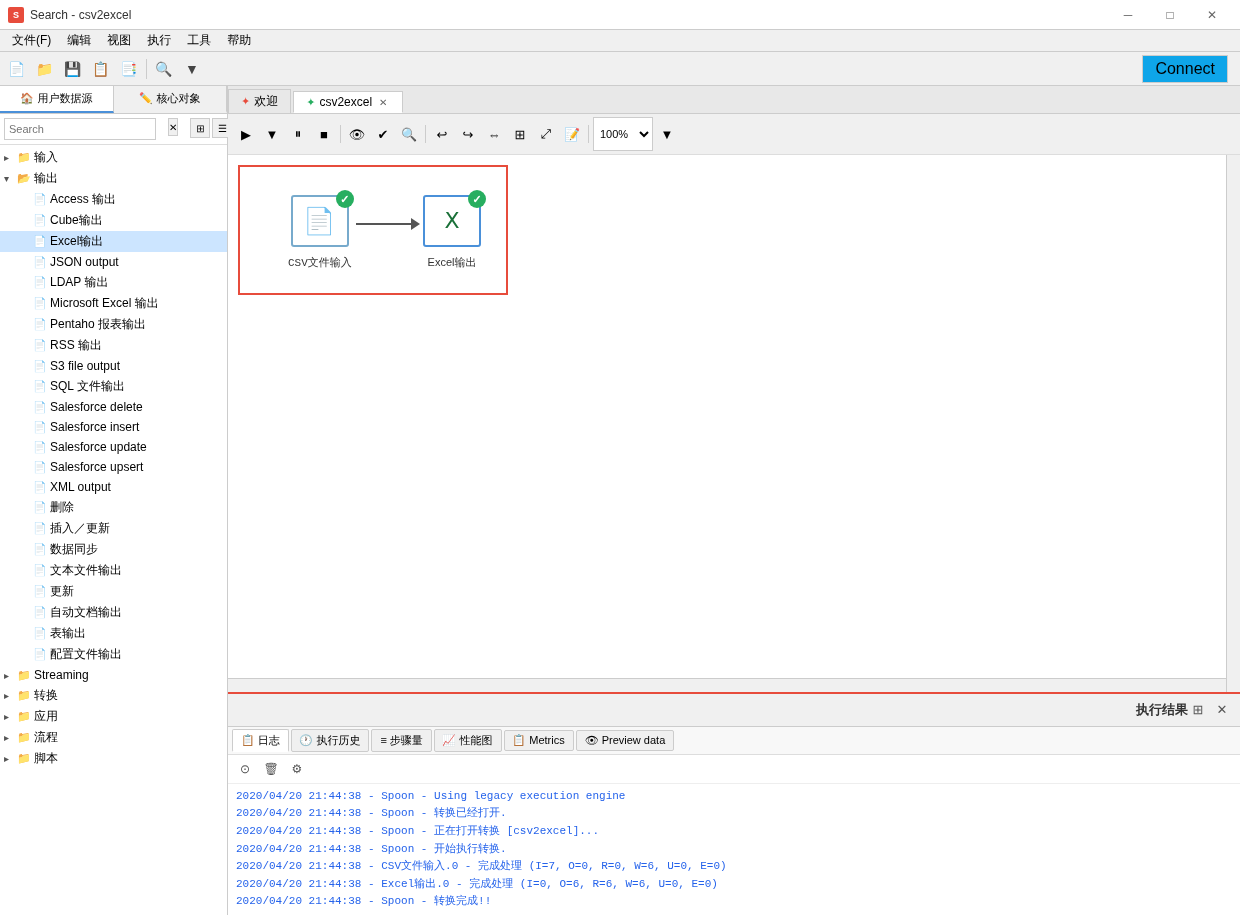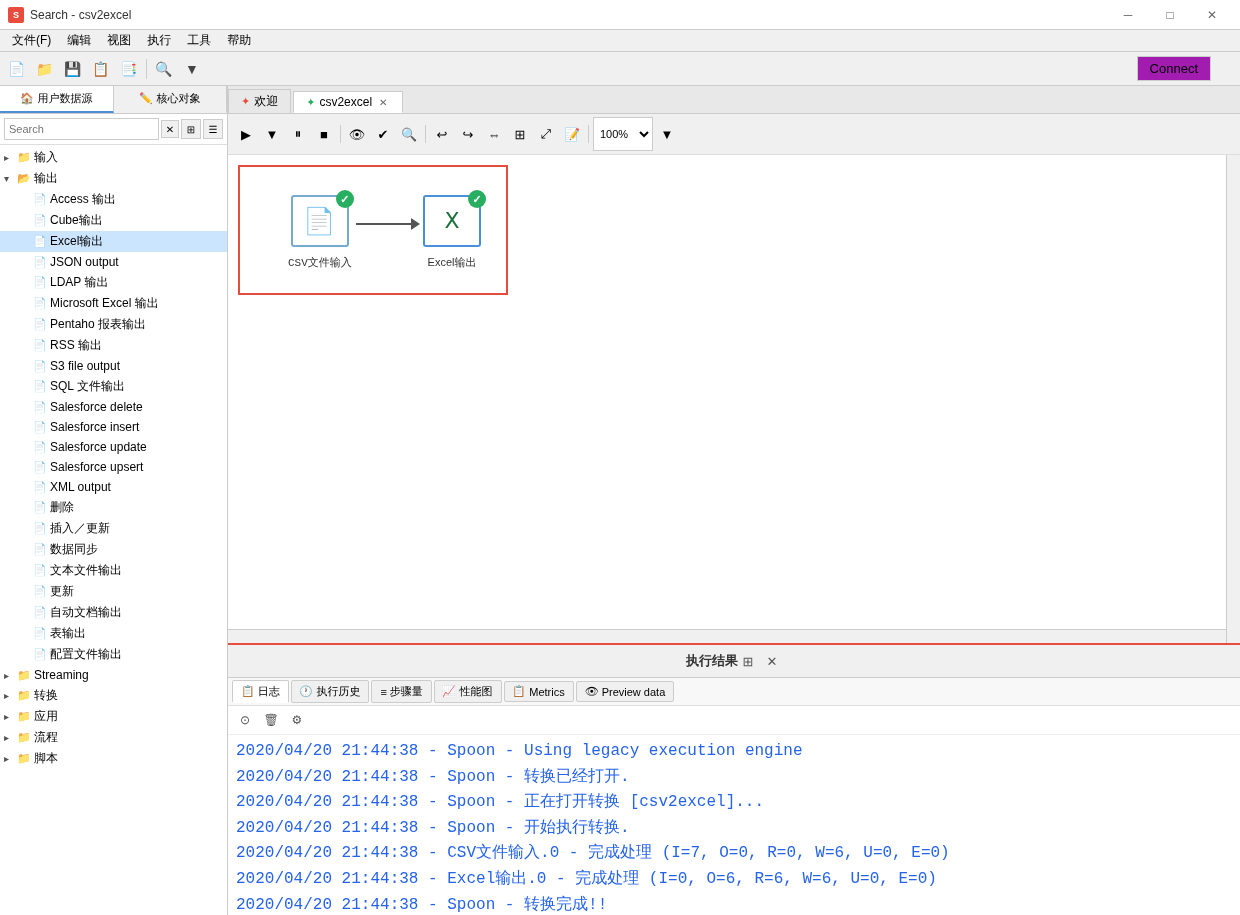--- a/index.html
+++ b/index.html
@@ -15,35 +15,35 @@
 
     
     #menubar { background: #f0f0f0; height: 22px; display: flex; align-items: center; padding: 0 4px; border-bottom: 1px solid #ccc; }
     #menubar .menu-item { padding: 2px 8px; cursor: pointer; font-size: 12px; }
 
     
     #toolbar { background: #f0f0f0; height: 34px; display: flex; align-items: center; padding: 2px 4px; border-bottom: 1px solid #ccc; gap: 2px; justify-content: space-between; }
     #toolbar .toolbar-left { display: flex; align-items: center; gap: 2px; }
     #toolbar .tb-btn { width: 26px; height: 26px; border: 1px solid transparent; background: transparent; cursor: pointer; display: flex; align-items: center; justify-content: center; font-size: 14px; color: #444; border-radius: 2px; }
     #toolbar .tb-sep { width: 1px; height: 20px; background: #ccc; margin: 0 2px; }
-    #toolbar .connect-btn { padding: 4px 12px; background: #a21caf; border: 1px solid #ccc; cursor: pointer; font-size: 13px; margin-right: 25px; }
+    #toolbar .connect-btn { padding: 4px 12px; background: #0ea5e9; border: 1px solid #ccc; cursor: pointer; font-size: 16px; margin-right: 8px; }
 
     
     #main-layout { display: flex; height: calc(915px - 86px); }
 
     
     #left-panel { width: 228px; min-width: 228px; background: #fff; border-right: 1px solid #ccc; display: flex; flex-direction: column; }
     
     
     #left-tabs { display: flex; border-bottom: 1px solid #ccc; background: #f0f0f0; height: 28px; }
     .left-tab { flex: 1; display: flex; align-items: center; justify-content: center; gap: 4px; padding: 4px 6px; cursor: pointer; font-size: 11px; border-right: 1px solid #ccc; border-bottom: 2px solid transparent; }
     .left-tab.active { background: #fff; border-bottom: 2px solid #4a90d9; }
 
     
-    #search-bar { display: flex; align-items: center; padding: 4px; border-bottom: 1px solid #ddd; gap: 2px; }
+    #search-bar { display: flex; align-items: flex-start; padding: 4px; border-bottom: 1px solid #ddd; gap: 12px; }
     #search-input { flex: 1; height: 22px; border: 1px solid #ccc; padding: 2px 4px; font-size: 11px; }
     .search-clear { width: 18px; height: 18px; border: 1px solid #ccc; background: #f0f0f0; cursor: pointer; display: flex; align-items: center; justify-content: center; font-size: 10px; }
     .search-btns { display: flex; gap: 2px; }
     .search-btn { width: 20px; height: 20px; border: 1px solid #ccc; background: #f0f0f0; cursor: pointer; display: flex; align-items: center; justify-content: center; font-size: 10px; }
 
     
     #tree-area { flex: 1; overflow-y: auto; padding: 2px 0; }
     .tree-item { display: flex; align-items: center; padding: 2px 4px; cursor: pointer; font-size: 12px; white-space: nowrap; }
     .tree-item.selected { background: #cce5ff; }
     .tree-indent { display: inline-block; width: 16px; }
@@ -74,38 +74,38 @@
     #canvas-area .scroll-v { position: absolute; right: 0; top: 0; bottom: 0; width: 14px; background: #f0f0f0; border-left: 1px solid #ccc; }
     #canvas-area .scroll-h { position: absolute; left: 0; right: 14px; bottom: 0; height: 14px; background: #f0f0f0; border-top: 1px solid #ccc; }
     .flow-box { position: absolute; display: flex; flex-direction: column; align-items: center; gap: 4px; cursor: pointer; }
     .flow-node { width: 60px; height: 54px; border: 2px solid #4a90d9; background: #fff; border-radius: 4px; display: flex; align-items: center; justify-content: center; position: relative; }
     .flow-node .check-badge { position: absolute; top: -6px; right: -6px; width: 16px; height: 16px; background: #27ae60; border-radius: 50%; display: flex; align-items: center; justify-content: center; color: #fff; font-size: 10px; font-weight: bold; }
     .flow-node-label { font-size: 11px; text-align: center; color: #333; }
     .flow-border { position: absolute; border: 2px solid #e74c3c; top: 10px; left: 10px; width: 270px; height: 130px; pointer-events: none; }
 
     
     #exec-panel { background: #fff; border-top: 2px solid #e74c3c; }
-    #exec-panel-header { display: flex; align-items: center; justify-content: center; padding: 6px 8px; background: #f0f0f0; border-bottom: 1px solid #ccc; }
+    #exec-panel-header { display: flex; align-items: center; justify-content: flex-end; padding: 6px 8px; background: #f0f0f0; border-bottom: 1px solid #ccc; }
     #exec-panel-header .exec-title { font-size: 13px; font-weight: bold; color: #333; }
     #exec-panel-header .exec-btns { display: flex; gap: 4px; }
     #exec-panel-header .exec-btn { width: 20px; height: 20px; border: none; background: transparent; cursor: pointer; font-size: 13px; color: #555; display: flex; align-items: center; justify-content: center; }
     
     
     #exec-tabs { display: flex; align-items: center; padding: 2px 4px; background: #f8f8f8; border-bottom: 1px solid #ddd; gap: 2px; }
     .exec-tab { display: flex; align-items: center; gap: 3px; padding: 3px 8px; cursor: pointer; font-size: 11px; border: 1px solid #ccc; background: #f0f0f0; border-radius: 2px; }
     .exec-tab.active { background: #fff; border-bottom-color: #fff; }
     .exec-tab-icon { font-size: 11px; }
 
     
     #exec-toolbar { display: flex; align-items: center; padding: 3px 6px; gap: 4px; border-bottom: 1px solid #eee; }
     .exec-tb-btn { width: 22px; height: 22px; border: none; background: transparent; cursor: pointer; font-size: 12px; display: flex; align-items: center; justify-content: center; color: #555; }
 
     
     #log-content { padding: 4px 8px; background: #fff; overflow-y: auto; max-height: 180px; }
-    .log-line { font-size: 16px; color: #2563eb; line-height: 1.6; font-family: 'Courier New', monospace; white-space: nowrap; }
+    .log-line { font-size: 11px; color: #2563eb; line-height: 1.6; font-family: 'Courier New', monospace; white-space: nowrap; }
 
     
     ::-webkit-scrollbar { width: 10px; height: 10px; }
     ::-webkit-scrollbar-track { background: #f0f0f0; }
     ::-webkit-scrollbar-thumb { background: #bbb; border-radius: 2px; }
   </style>
 </head>
 <body>
 
 <div id="titlebar">

